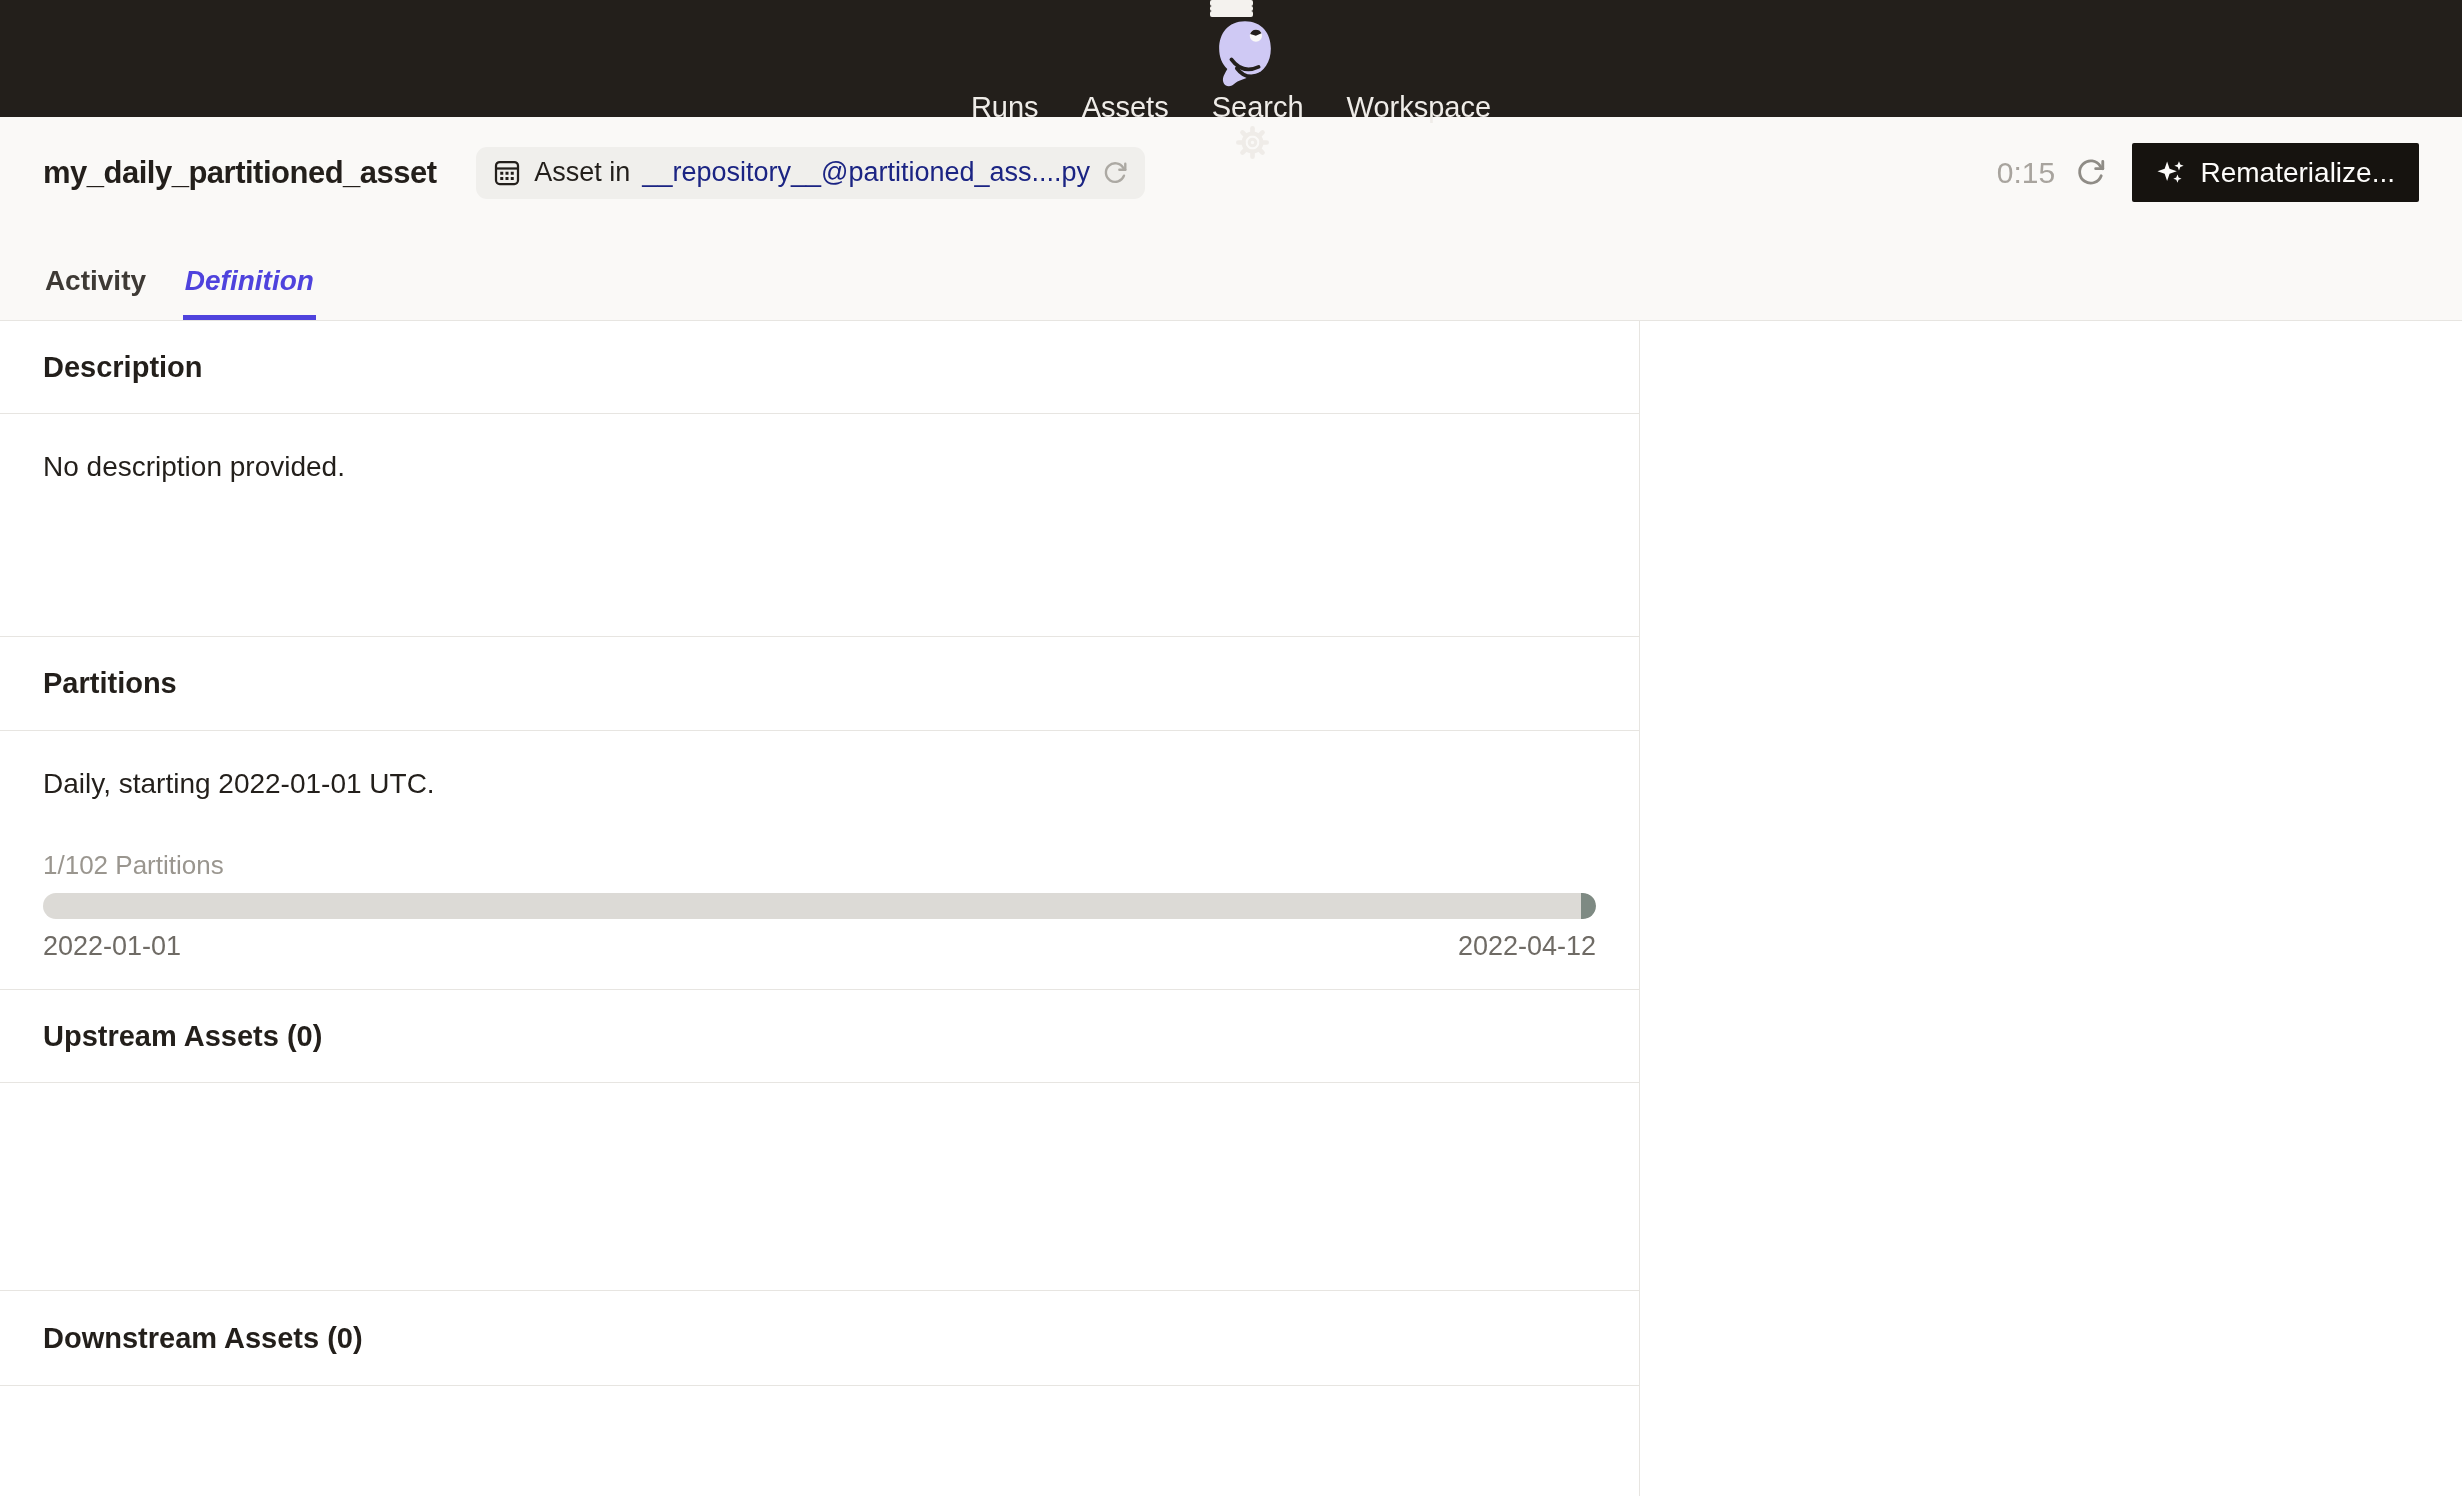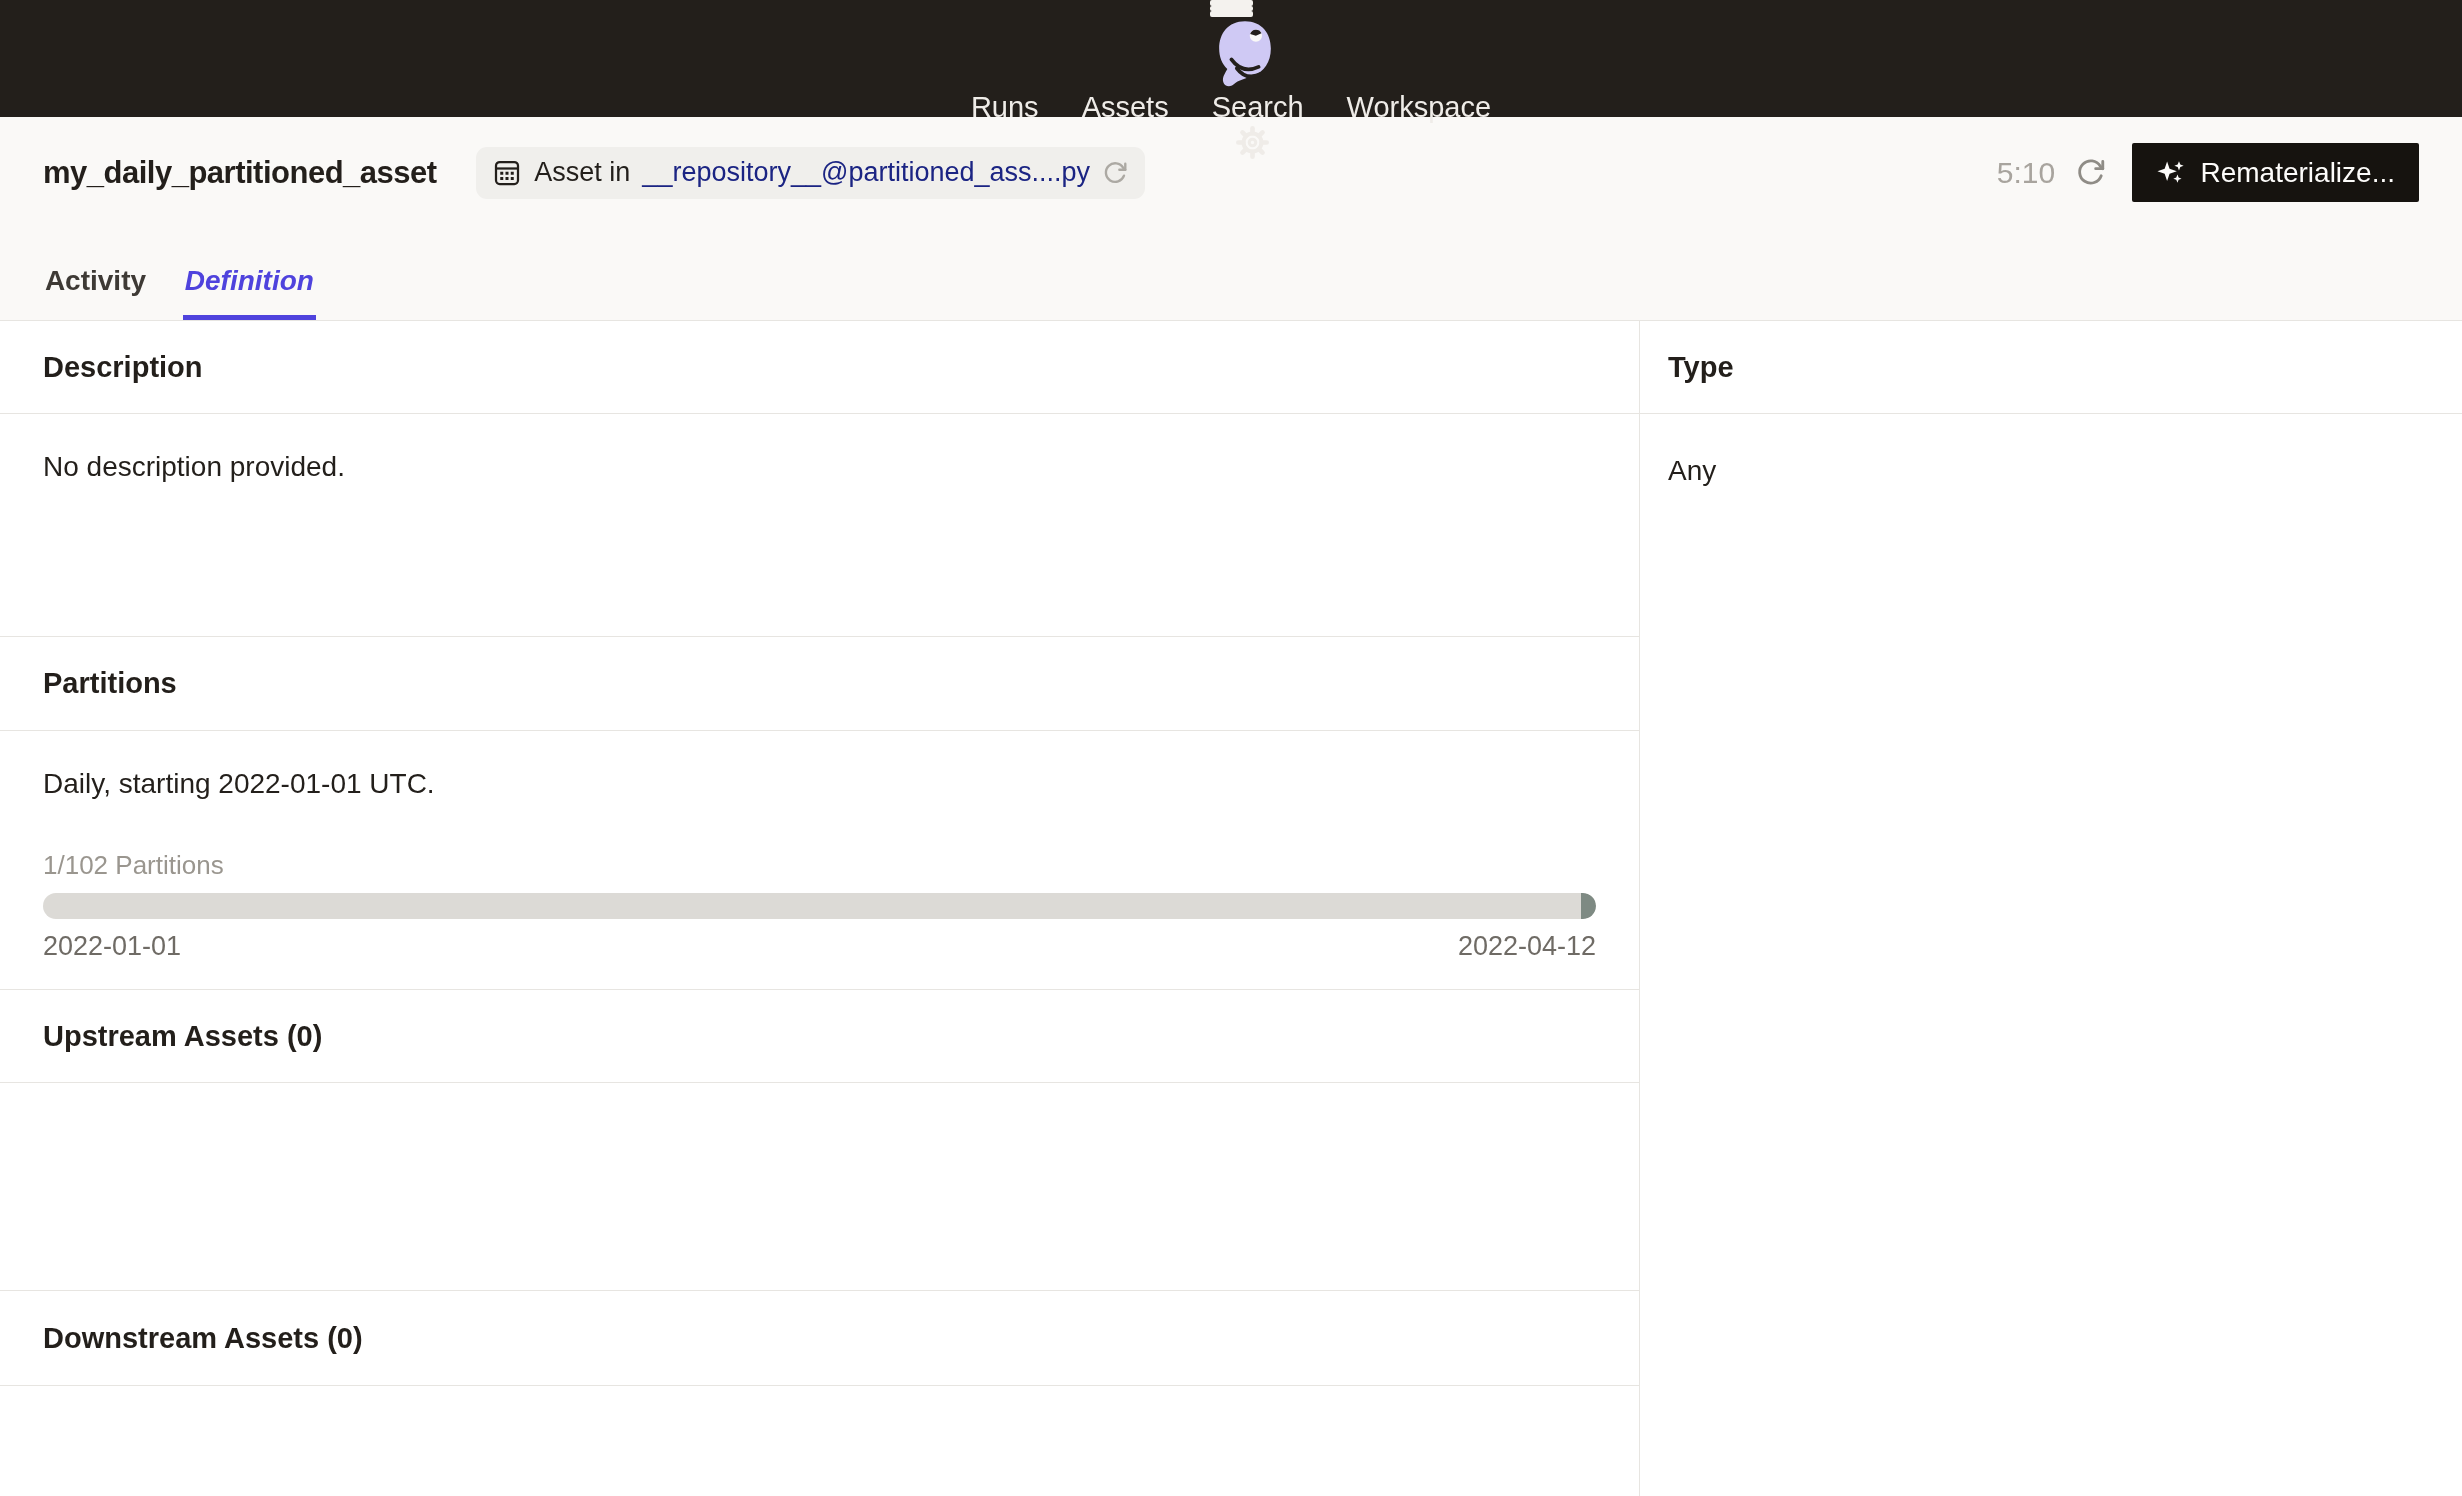--- a/index.html
+++ b/index.html
@@ -203,21 +203,21 @@
       <button class="badge-reload">
         <svg viewBox="0 0 24 24" width="26" height="26" fill="none" stroke="currentColor" stroke-width="2.2" stroke-linecap="round" stroke-linejoin="round">
           <polyline points="21.5 3.5 21.5 9 16 9"></polyline>
           <path d="M20.3 14.5 A 8.6 8.6 0 1 1 19.6 7.2 L21.5 9"></path>
         </svg>
       </button>
     </div>
 
     <div class="topnav-spacer"></div>
 
-    <span class="countdown">5:10</span>
+    <span class="countdown">0:15</span>
 
     <button class="header-refresh">
       <svg viewBox="0 0 24 24" width="31" height="31" fill="none" stroke="currentColor" stroke-width="2.2" stroke-linecap="round" stroke-linejoin="round">
         <polyline points="21.5 3.5 21.5 9 16 9"></polyline>
         <path d="M20.3 14.5 A 8.6 8.6 0 1 1 19.6 7.2 L21.5 9"></path>
       </svg>
     </button>
 
     <button class="rematerialize-btn">
       <span>
@@ -257,19 +257,15 @@
       </div>
     </div>
 
     <div class="section-heading h-up">Upstream Assets (0)</div>
     <div class="empty-block-up"></div>
 
     <div class="section-heading h-down">Downstream Assets (0)</div>
     <div class="empty-block-down"></div>
   </div>
 
-  <div class="right-col">
-    <div class="section-heading h-type">Type</div>
-    <div class="type-content">Any</div>
-  </div>
 
 </div>
 
 
 </body></html>

